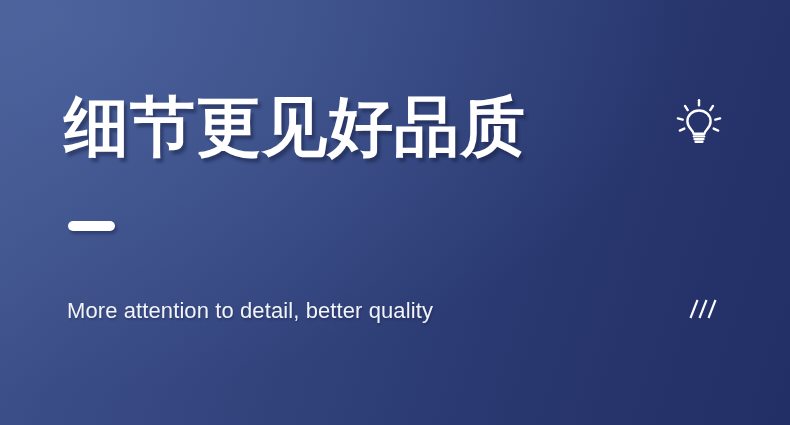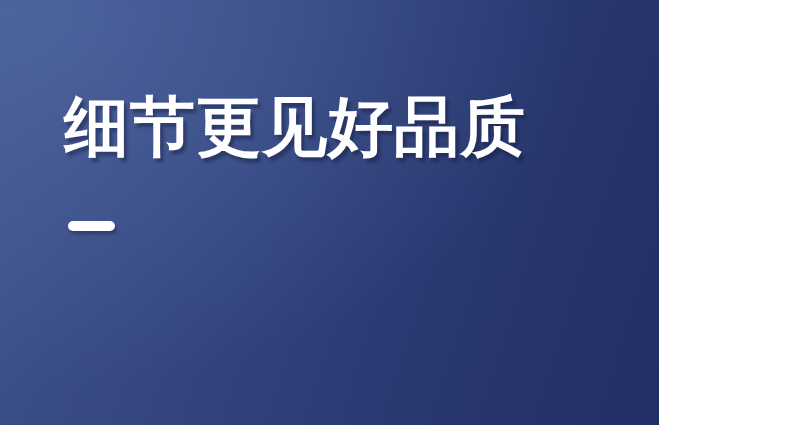--- a/index.html
+++ b/index.html
@@ -6,21 +6,21 @@
     margin: 0;
     padding: 0;
     background: #ffffff;
   }
   body {
     font-family: "Liberation Sans", "DejaVu Sans", sans-serif;
   }
 
   #banner {
     position: relative;
-    width: 659px;
+    width: 790px;
     height: 425px;
     overflow: hidden;
     
     background:
       radial-gradient(120% 130% at 6% 4%, rgba(86,112,170,0.55) 0%, rgba(86,112,170,0.28) 32%, rgba(86,112,170,0.0) 68%),
       linear-gradient(108deg, #43568F 0%, #3A4C86 20%, #32437C 42%, #2B3A72 62%, #27346C 80%, #222F66 100%);
   }
 
   
   .headline {
@@ -88,20 +88,21 @@
 </style>
 </head>
 <body>
 
 <div id="banner">
 
   <h1 class="headline">细节更见好品质</h1>
 
   <div class="divider"></div>
 
+  <p class="subtitle">More attention to detail, better quality</p>
 
   <span class="bulb-icon">
     <svg viewBox="0 0 46 50" xmlns="http://www.w3.org/2000/svg" fill="none" stroke="#ffffff" stroke-width="2.4" stroke-linecap="round" stroke-linejoin="round">
 
       <path d="M23 12.5 C16.4 12.5 11.4 17.3 11.4 23.3 C11.4 27.0 13.3 29.6 15.3 31.8 C16.7 33.3 17.4 34.4 17.6 35.7 L28.4 35.7 C28.6 34.4 29.3 33.3 30.7 31.8 C32.7 29.6 34.6 27.0 34.6 23.3 C34.6 17.3 29.6 12.5 23 12.5 Z"></path>
 
       <path d="M17.9 38.4 L28.1 38.4"></path>
       <path d="M18.5 41.1 L27.5 41.1"></path>
       <path d="M19.6 43.8 L26.4 43.8"></path>
 

